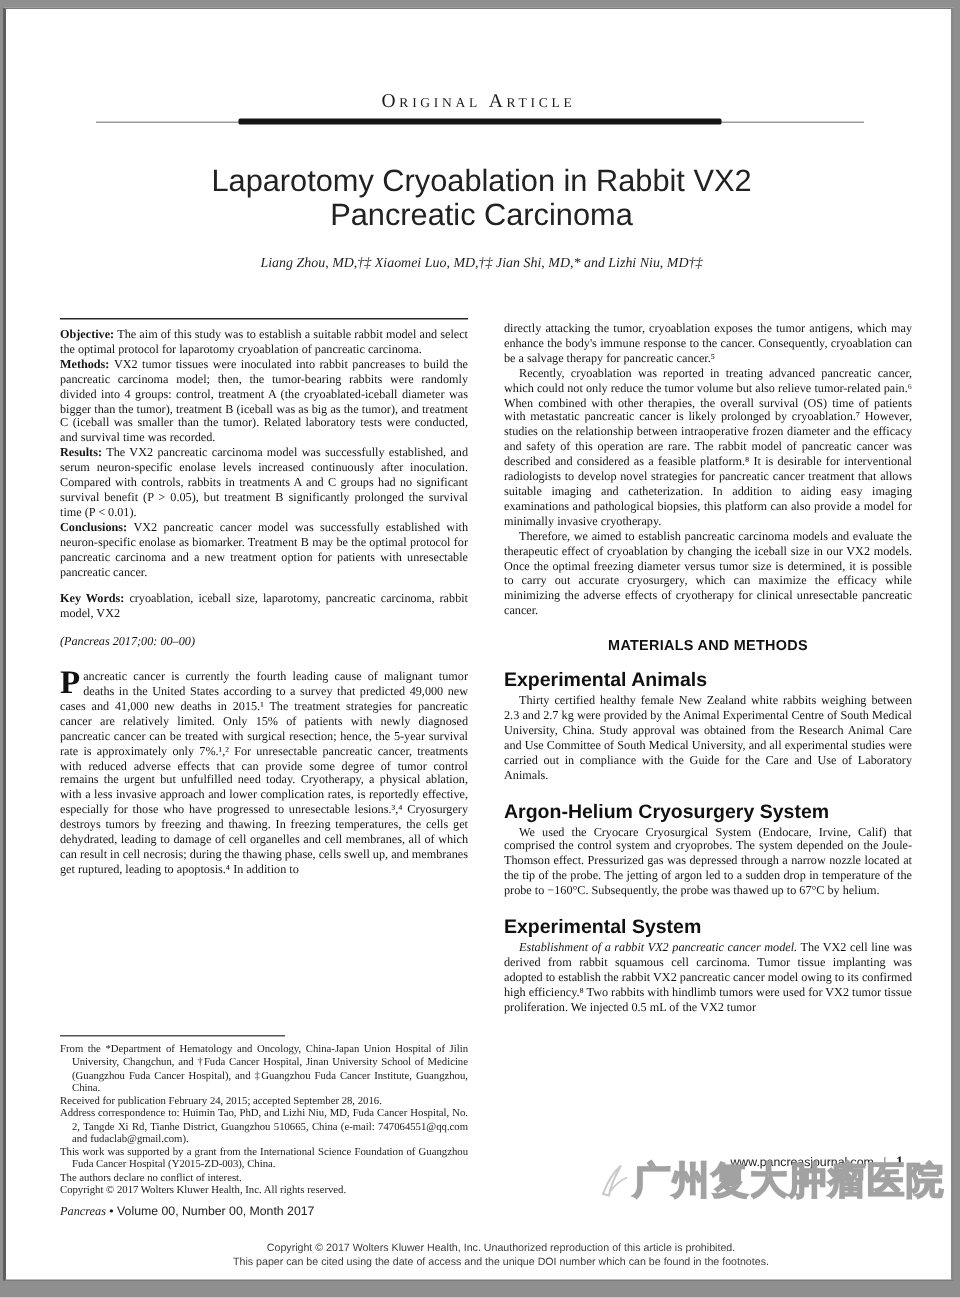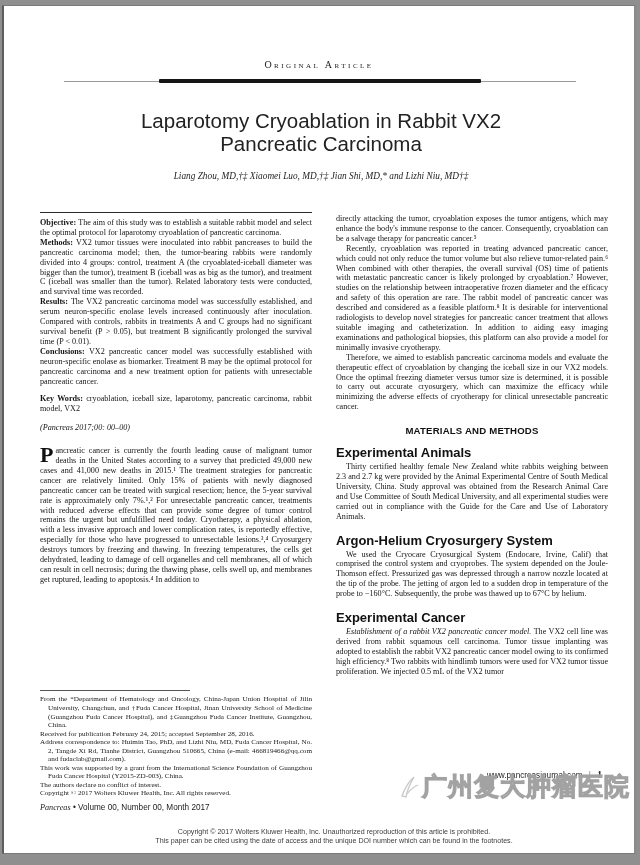--- a/index.html
+++ b/index.html
@@ -18,21 +18,21 @@
     border-right:2px solid #8a8a8a;
     overflow:hidden;
     box-sizing:border-box;
   }
   
   .masthead{
     position:absolute;top:53px;left:0;width:100%;
     text-align:center;
     font-family:"Liberation Serif", serif;
     font-variant:small-caps;
-    font-size:10px;letter-spacing:2.5px;color:#1c1c1c;
+    font-size:13px;letter-spacing:2.5px;color:#1c1c1c;
   }
   .rule-thin{position:absolute;top:75px;left:60px;width:512px;height:1px;background:#9a9a9a;}
   .rule-thick{position:absolute;top:73px;left:155px;width:322px;height:4px;background:#151515;border-radius:1px;}
   
   .title{
     position:absolute;top:103px;left:40px;width:554px;
     text-align:center;
     font-family:"Liberation Sans", sans-serif;
     font-size:20.5px;line-height:23px;color:#222;font-weight:400;
   }
@@ -146,41 +146,41 @@
       </div>
 
       <div class="bodytext intro">
         <span class="dropcap">P</span><span>ancreatic cancer is currently the fourth leading cause of malignant tumor deaths in the United States according to a survey that predicted 49,000 new cases and 41,000 new deaths in 2015.¹ The treatment strategies for pancreatic cancer are relatively limited. Only 15% of patients with newly diagnosed pancreatic cancer can be treated with surgical resection; hence, the 5-year survival rate is approximately only 7%.¹,² For unresectable pancreatic cancer, treatments with reduced adverse effects that can provide some degree of tumor control remains the urgent but unfulfilled need today. Cryotherapy, a physical ablation, with a less invasive approach and lower complication rates, is reportedly effective, especially for those who have progressed to unresectable lesions.³,⁴ Cryosurgery destroys tumors by freezing and thawing. In freezing temperatures, the cells get dehydrated, leading to damage of cell organelles and cell membranes, all of which can result in cell necrosis; during the thawing phase, cells swell up, and membranes get ruptured, leading to apoptosis.⁴ In addition to</span>
       </div>
 
       <div class="footnotes">
         <div class="footnote-rule"></div>
         <p>From the *Department of Hematology and Oncology, China-Japan Union Hospital of Jilin University, Changchun, and †Fuda Cancer Hospital, Jinan University School of Medicine (Guangzhou Fuda Cancer Hospital), and ‡Guangzhou Fuda Cancer Institute, Guangzhou, China.</p>
         <p>Received for publication February 24, 2015; accepted September 28, 2016.</p>
-        <p>Address correspondence to: Huimin Tao, PhD, and Lizhi Niu, MD, Fuda Cancer Hospital, No. 2, Tangde Xi Rd, Tianhe District, Guangzhou 510665, China (e-mail: 466819466@qq.com and fudaclab@gmail.com).</p>
+        <p>Address correspondence to: Huimin Tao, PhD, and Lizhi Niu, MD, Fuda Cancer Hospital, No. 2, Tangde Xi Rd, Tianhe District, Guangzhou 510665, China (e-mail: 747064551@qq.com and fudaclab@gmail.com).</p>
         <p>This work was supported by a grant from the International Science Foundation of Guangzhou Fuda Cancer Hospital (Y2015-ZD-003), China.</p>
         <p>The authors declare no conflict of interest.</p>
         <p>Copyright © 2017 Wolters Kluwer Health, Inc. All rights reserved.</p>
       </div>
     </div>
 
     <div class="col">
       <p class="bodytext para noindent" style="margin-top:2px;">directly attacking the tumor, cryoablation exposes the tumor antigens, which may enhance the body's immune response to the cancer. Consequently, cryoablation can be a salvage therapy for pancreatic cancer.⁵</p>
       <p class="bodytext para">Recently, cryoablation was reported in treating advanced pancreatic cancer, which could not only reduce the tumor volume but also relieve tumor-related pain.⁶ When combined with other therapies, the overall survival (OS) time of patients with metastatic pancreatic cancer is likely prolonged by cryoablation.⁷ However, studies on the relationship between intraoperative frozen diameter and the efficacy and safety of this operation are rare. The rabbit model of pancreatic cancer was described and considered as a feasible platform.⁸ It is desirable for interventional radiologists to develop novel strategies for pancreatic cancer treatment that allows suitable imaging and catheterization. In addition to aiding easy imaging examinations and pathological biopsies, this platform can also provide a model for minimally invasive cryotherapy.</p>
       <p class="bodytext para">Therefore, we aimed to establish pancreatic carcinoma models and evaluate the therapeutic effect of cryoablation by changing the iceball size in our VX2 models. Once the optimal freezing diameter versus tumor size is determined, it is possible to carry out accurate cryosurgery, which can maximize the efficacy while minimizing the adverse effects of cryotherapy for clinical unresectable pancreatic cancer.</p>
 
       <div class="methods-heading">MATERIALS AND METHODS</div>
 
       <div class="subheading" style="margin-top:0;">Experimental Animals</div>
       <p class="bodytext para">Thirty certified healthy female New Zealand white rabbits weighing between 2.3 and 2.7 kg were provided by the Animal Experimental Centre of South Medical University, China. Study approval was obtained from the Research Animal Care and Use Committee of South Medical University, and all experimental studies were carried out in compliance with the Guide for the Care and Use of Laboratory Animals.</p>
 
       <div class="subheading">Argon-Helium Cryosurgery System</div>
       <p class="bodytext para">We used the Cryocare Cryosurgical System (Endocare, Irvine, Calif) that comprised the control system and cryoprobes. The system depended on the Joule-Thomson effect. Pressurized gas was depressed through a narrow nozzle located at the tip of the probe. The jetting of argon led to a sudden drop in temperature of the probe to −160°C. Subsequently, the probe was thawed up to 67°C by helium.</p>
 
-      <div class="subheading">Experimental Cancer</div>
+      <div class="subheading">Experimental System</div>
       <p class="bodytext para"><span class="ital-lead">Establishment of a rabbit VX2 pancreatic cancer model.</span><span> The VX2 cell line was derived from rabbit squamous cell carcinoma. Tumor tissue implanting was adopted to establish the rabbit VX2 pancreatic cancer model owing to its confirmed high efficiency.⁸ Two rabbits with hindlimb tumors were used for VX2 tumor tissue proliferation. We injected 0.5 mL of the VX2 tumor</span></p>
     </div>
   </div>
 
   <div class="footer-left">
     <span class="jname">Pancreas</span>
     <span>•</span>
     <span>Volume 00, Number 00, Month 2017</span>
   </div>
   <div class="footer-right">

